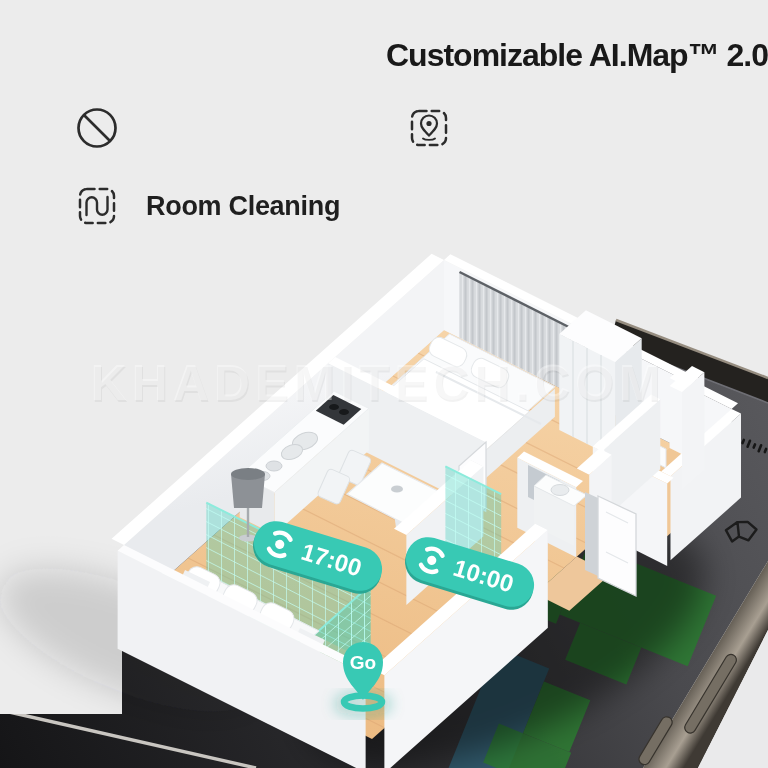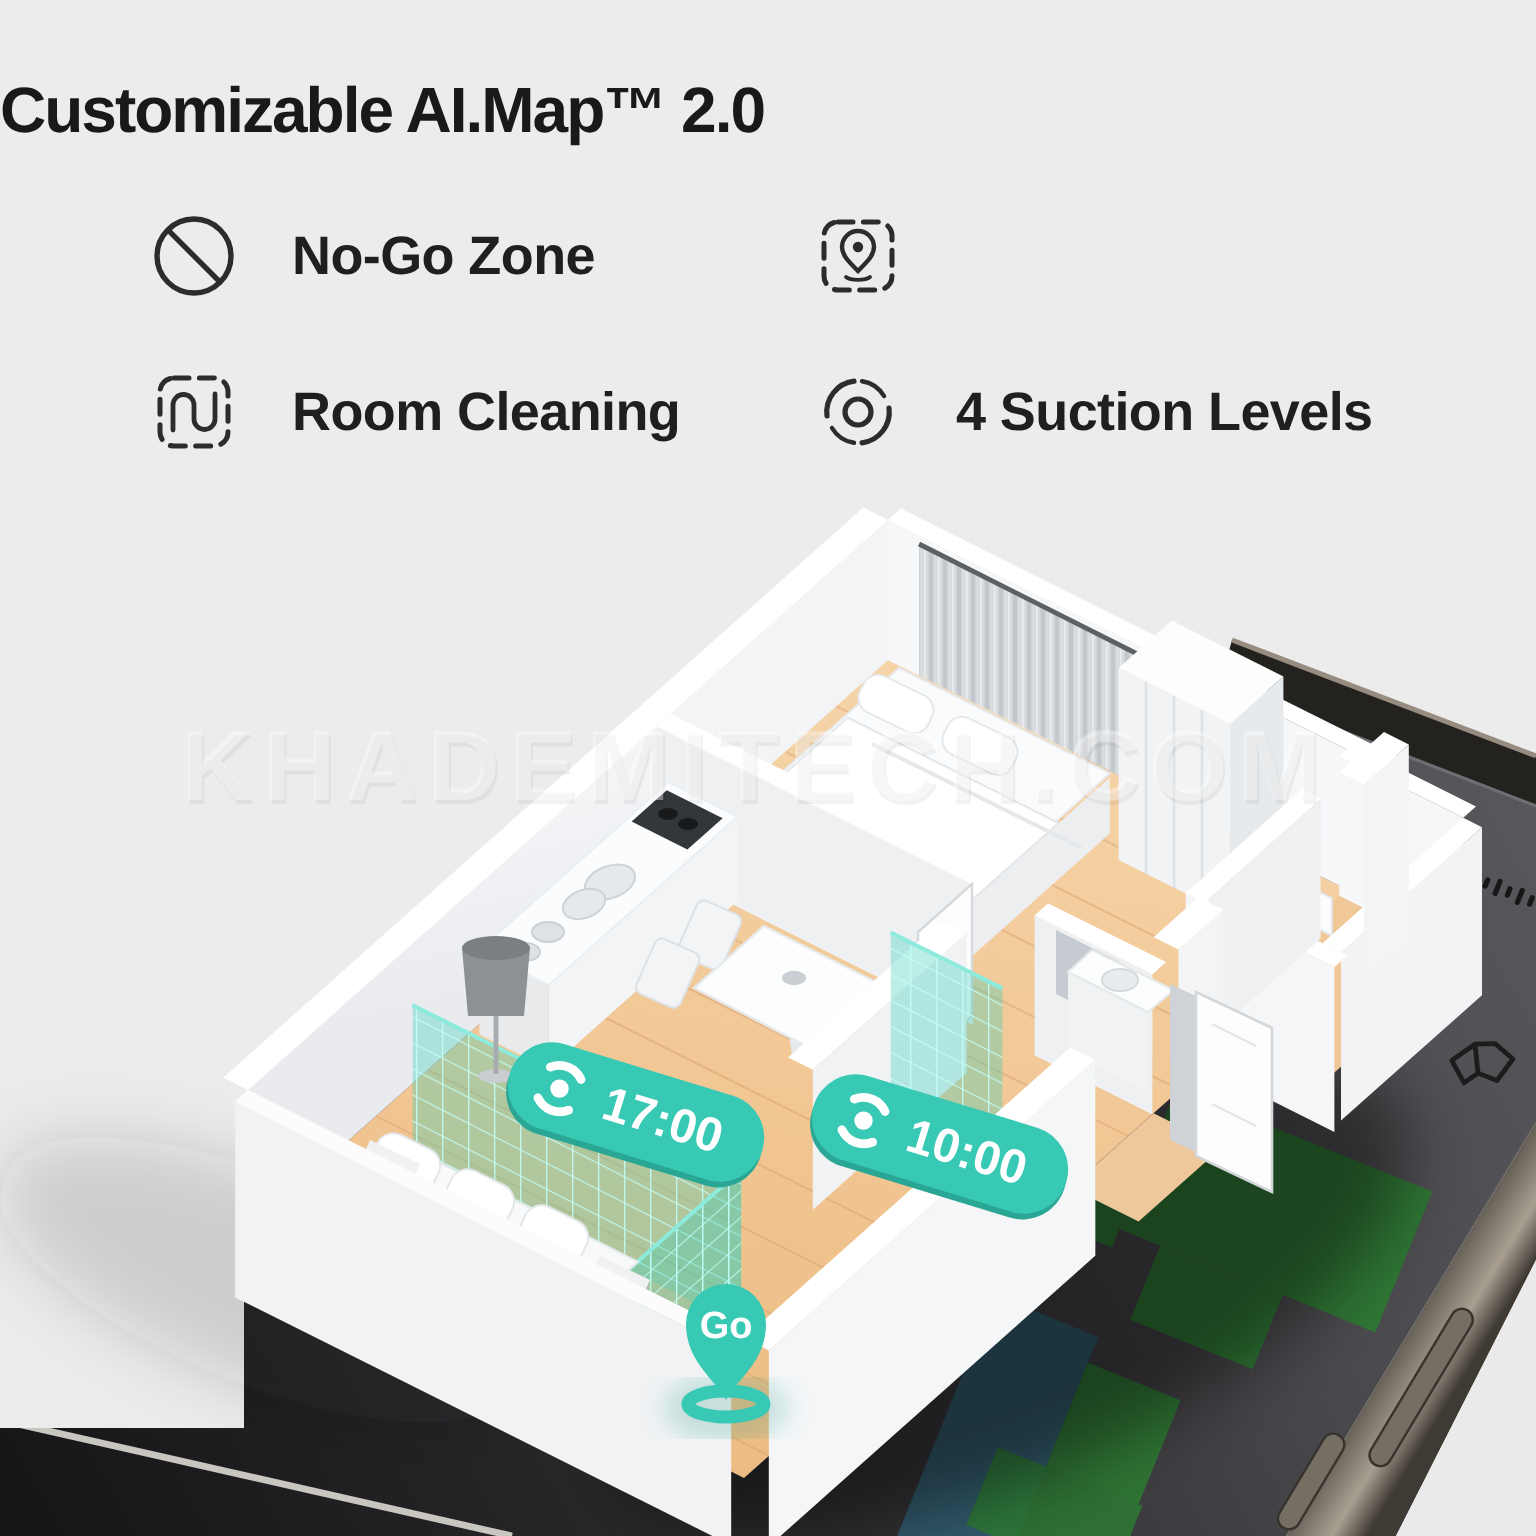--- a/index.html
+++ b/index.html
@@ -1,19 +1,19 @@
 <!DOCTYPE html>
 <html><head>
 <meta charset="utf-8">
 <style>
   html,body{margin:0;padding:0;background:#ececec;}
   .stage{position:relative;width:768px;height:768px;overflow:hidden;background:#ececec;
          font-family:"Liberation Sans",sans-serif;}
   .scene-svg{position:absolute;left:0;top:0;width:768px;height:768px;}
-  .page-title{position:absolute;left:0;top:16px;width:768px;text-align:left;
+  .page-title{position:absolute;left:0;top:16px;width:768px;text-align:right;
 яз              font-size:45px;font-weight:800;color:#191919;letter-spacing:-1px;z-index:3;}
   .features{position:absolute;left:74px;top:100px;width:660px;display:grid;
             grid-template-columns:332px auto;row-gap:22px;z-index:3;}
   .feature{display:flex;align-items:center;gap:26px;height:56px;}
   .feature .icon{width:46px;height:46px;flex:0 0 46px;}
   .feature .label{font-size:27px;font-weight:600;color:#1f1f1f;letter-spacing:-0.3px;white-space:nowrap;}
   svg text{font-family:"Liberation Sans",sans-serif;}
 </style>
 </head>
 <body>
@@ -348,21 +348,20 @@
 
   <div class="features">
 
     <div class="feature">
       <svg class="icon" viewBox="-23 -23 46 46">
         <g fill="none" stroke="#2c2c2c" stroke-width="2.7" stroke-linecap="round">
           <circle r="18.5"></circle>
           <line x1="-12.8" y1="-12.8" x2="12.8" y2="12.8"></line>
         </g>
       </svg>
-      <span class="label">No-Go Zone</span>
     </div>
 
     <div class="feature">
       <svg class="icon" viewBox="-23 -23 46 46">
         <g fill="none" stroke="#2c2c2c" stroke-width="2.5" stroke-linecap="round">
           <rect x="-17" y="-17" width="34" height="34" rx="7" stroke-dasharray="7.5 5.2"></rect>
           <path d="M 0,7.5 C -5,2.5 -8,-0.5 -8,-4.5 A 8,8 0 1 1 8,-4.5 C 8,-0.5 5,2.5 0,7.5 Z" stroke-width="2.2"></path>
           <circle cx="0" cy="-4.5" r="2.6" fill="#2c2c2c" stroke="none"></circle>
           <path d="M -6,10.5 A 6.5,2.3 0 0 0 6,10.5" stroke-width="1.9"></path>
         </g>
@@ -372,26 +371,14 @@
     <div class="feature">
       <svg class="icon" viewBox="-23 -23 46 46">
         <g fill="none" stroke="#2c2c2c" stroke-width="2.5" stroke-linecap="round">
           <rect x="-17" y="-17" width="34" height="34" rx="7" stroke-dasharray="7.5 5.2"></rect>
           <path d="M -10.5,9 L -10.5,-3.5 A 5.25,5.25 0 0 1 0,-3.5 L 0,3.5 A 5.25,5.25 0 0 0 10.5,3.5 L 10.5,-9" stroke-width="2.4"></path>
         </g>
       </svg>
       <span class="label">Room Cleaning</span>
     </div>
 
-    <div class="feature">
-      <svg class="icon" viewBox="-23 -23 46 46">
-        <g fill="none" stroke="#2c2c2c" stroke-width="2.6" stroke-linecap="round">
-          <circle r="6.5"></circle>
-          <path d="M 15.5,-2 A 15.5,15.5 0 0 1 2,15.4"></path>
-          <path d="M -15.5,2 A 15.5,15.5 0 0 1 -2,-15.4"></path>
-          <path d="M 2,-15.4 A 15.5,15.5 0 0 1 13,-8" stroke-width="2.2"></path>
-          <path d="M -2,15.4 A 15.5,15.5 0 0 1 -13,8" stroke-width="2.2"></path>
-        </g>
-      </svg>
-      <span class="label">4 Suction Levels</span>
-    </div>
   </div>
 </div>
 
 </body></html>

